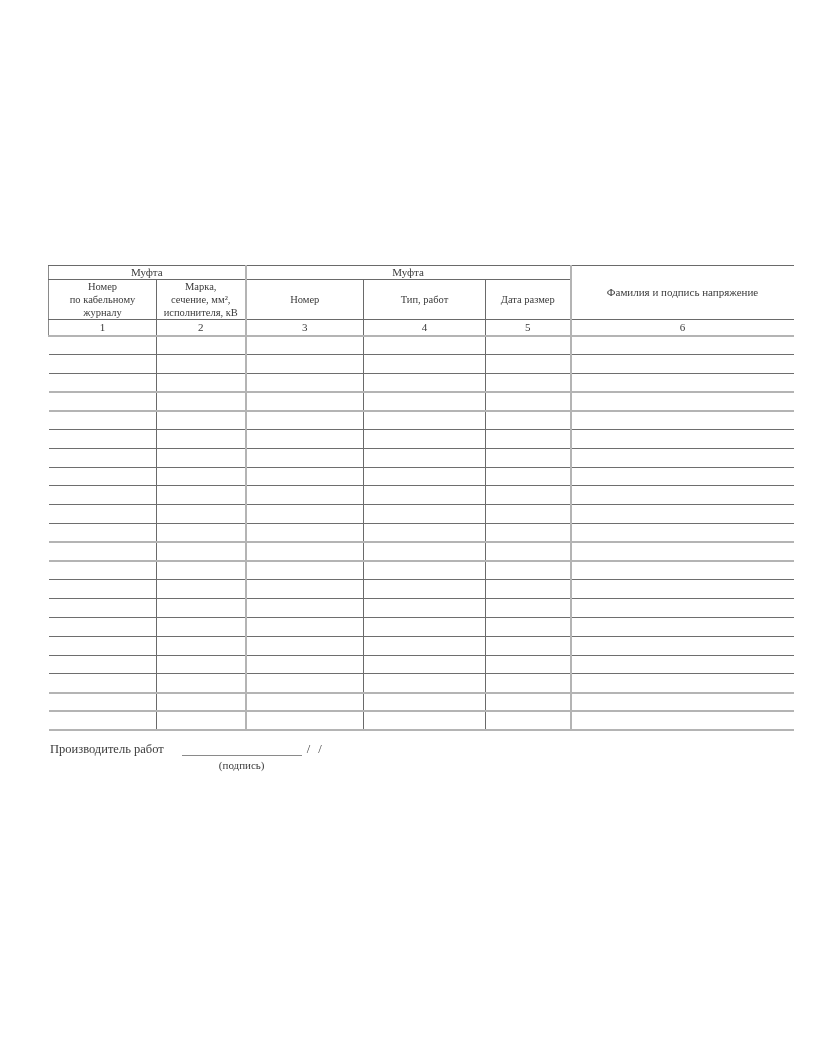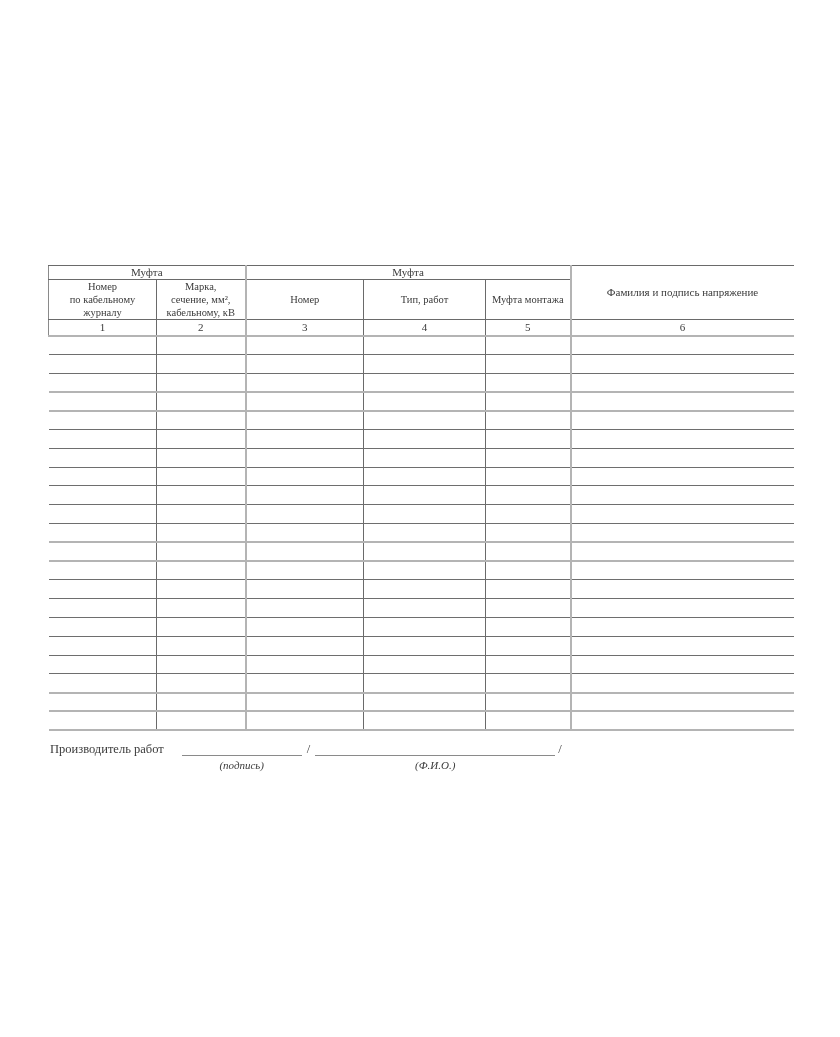--- a/index.html
+++ b/index.html
@@ -92,21 +92,20 @@
   .sig-line {
     display: block;
     height: 14px;
     border-bottom: 1px solid #8a8a8a;
   }
   .sig-line.short { width: 120px; }
   .sig-line.long  { width: 240px; }
   .sig-caption {
     display: block;
     text-align: center;
-    font-style: italic;
     font-size: 11px;
     margin-top: 3px;
     color: #3b3b3b;
   }
   .slash {
     line-height: 15px;
     margin: 0 5px;
   }
   .slash.last { margin-left: 3px; }
 </style>
@@ -127,24 +126,24 @@
       <th colspan="2" class="c2">Муфта</th>
       <th colspan="3" class="c5">Муфта</th>
       <th rowspan="2" class="c6 executor-cell">Фамилия и подпись напряжение</th>
     </tr>
     <tr class="names-row">
       <th class="c1">Номер
 по кабельному
 журналу</th>
       <th class="c2">Марка,
 сечение, мм²,
-кабельному, кВ</th>
+исполнителя, кВ</th>
       <th class="c3">Номер</th>
       <th class="c4">Тип, работ</th>
-      <th class="c5">Муфта монтажа</th>
+      <th class="c5">Дата размер</th>
     </tr>
     <tr class="numbers-row">
       <th class="c1">1</th>
       <th class="c2">2</th>
       <th class="c3">3</th>
       <th class="c4">4</th>
       <th class="c5">5</th>
       <th class="c6">6</th>
     </tr>
   </thead>
@@ -320,18 +319,14 @@
     </tbody>
 </table>
 
 <div class="signature-block">
   <span class="signature-label">Производитель работ</span>
   <span class="sig-field">
     <span class="sig-line short"></span>
     <span class="sig-caption">(подпись)</span>
   </span>
   <span class="slash">/</span>
-  <span class="sig-field">
-    <span class="sig-line long"></span>
-    <span class="sig-caption">(Ф.И.О.)</span>
-  </span>
   <span class="slash last">/</span>
 </div>
 
 </body></html>

